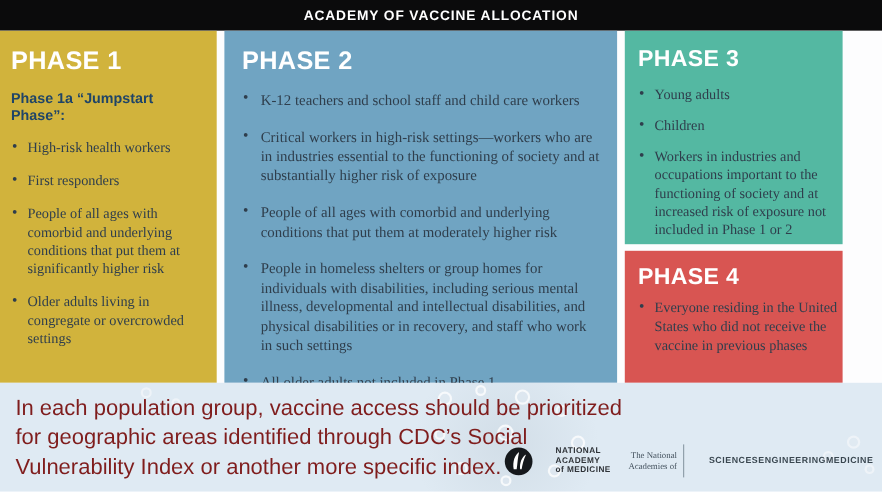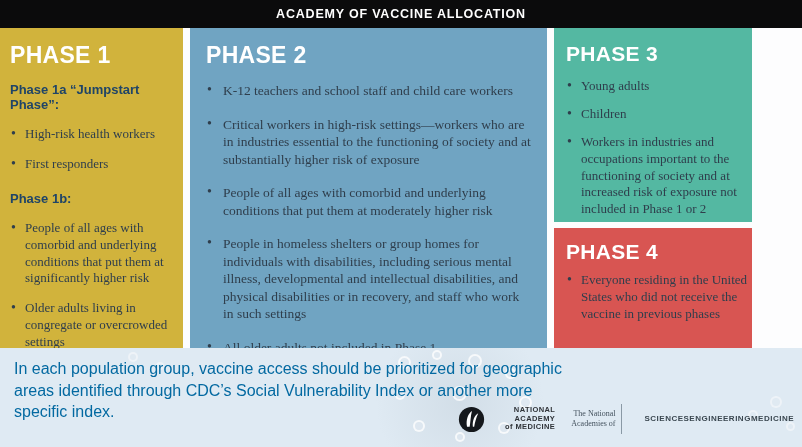--- a/index.html
+++ b/index.html
@@ -13,47 +13,47 @@
 
   
   .board { display:flex; height:320px; column-gap:7px; background:#fdfdfe; }
   .panel { color:#2f3e4c; }
   .panel h2 { color:#ffffff; font-weight:800; font-size:23px; letter-spacing:0.3px; margin:6px 0 13px; }
   .subhead { font-weight:bold; font-size:13px; color:#1f4467; margin:0 0 14px; }
   .panel ul { list-style:none;font-family:Liberation Serif, serif; }
   .panel li { position:relative; padding-left:15px; font-size:13px; line-height:1.3; margin-bottom:13px; }
   .panel li::before { content:"\2022"; position:absolute; left:1px; top:-1px; font-size:14px; }
 
-  .phase1 { width:183px; padding:8px 10px 0 10px; }
+  .phase1 { width:197px; padding:8px 10px 0 10px; }
   .phase1 .subhead-2 { margin-top:18px; }
 
   .phase2 { width:357px; padding:8px 16px 0 16px; }
   .phase2 li { font-size:13.5px; margin-bottom:16px; padding-left:17px; max-width:372px; }
 
   .col-right { width:198px; display:flex; flex-direction:column; row-gap:6px;border-radius:31px; }
   .phase3 { height:194px; padding:8px 10px 0 12px; }
   .phase3 h2 { font-size:21px; margin:6px 0 12px; }
   .phase3 li { margin-bottom:11px; }
   .phase4 { flex:1; padding:6px 4px 0 12px; }
   .phase4 h2 { font-size:21px; margin:6px 0 8px; }
 
   
   .footer { position:relative; height:99px; background:#dfeaf3; padding:10px 14px; overflow:hidden; }
   .footer-heading { position:relative; z-index:2; font-size:20px; font-weight:bold; color:#1b2733; margin:2px 0 11px; }
-  .footer-body { position:relative; z-index:2; font-size:16px; line-height:1.35; color:#0369a1; max-width:572px; }
+  .footer-body { position:relative; z-index:2; font-size:20px; line-height:1.35; color:#7f1d1d; max-width:572px; }
 
   
   .wm { position:absolute; pointer-events:none; z-index:1; }
   .blob { border-radius:50%; background:radial-gradient(circle, rgba(186,199,210,0.35), rgba(186,199,210,0) 70%); }
   .ring { border-radius:50%; border:2px solid rgba(255,255,255,0.75); background:rgba(225,234,241,0.5); }
   .ring.faint { border-color:rgba(255,255,255,0.45); }
 
   
   .logos { position:absolute; z-index:2; right:8px; bottom:13px; display:flex; align-items:center; gap:16px; }
-  .nam { display:flex; align-items:center; gap:20px;text-align:right; }
+  .nam { display:flex; align-items:center; gap:20px; }
   .nam-text { display:flex; flex-direction:column; line-height:1.18; }
   .nam-text span { font-size:7.5px; font-weight:bold; letter-spacing:0.4px; color:#2f3338; }
   .acad { display:flex; align-items:center; }
   .acad-prefix { display:flex; flex-direction:column; align-items:flex-end; line-height:1.25; font-family:"Liberation Serif", serif; }
   .acad-prefix span { font-size:8px; color:#44525e; }
   .acad-divider { width:1px; height:30px; background:#8a99a5; margin:0 6px; }
   .acad-names { display:flex; line-height:1.3;margin-left:16px; }
   .acad-names span { font-size:8px; font-weight:bold; letter-spacing:0.5px; color:#3a4750; }
 </style>
 </head>
@@ -67,21 +67,20 @@
 
   <div class="board">
 
     <section class="panel phase1" style="background-color: rgb(209, 179, 60);">
       <h2>PHASE 1</h2>
       <div class="subhead">Phase 1a “Jumpstart Phase”:</div>
       <ul>
         <li>High-risk health workers</li>
         <li>First responders</li>
       </ul>
-      <div class="subhead subhead-2">Phase 1b:</div>
       <ul>
         <li>People of all ages with comorbid and underlying conditions that put them at significantly higher risk</li>
         <li>Older adults living in congregate or overcrowded settings</li>
       </ul>
     </section>
 
     <section class="panel phase2" style="background-color: rgb(112, 164, 194);">
       <h2>PHASE 2</h2>
       <ul>
         <li>K-12 teachers and school staff and child care workers</li>

